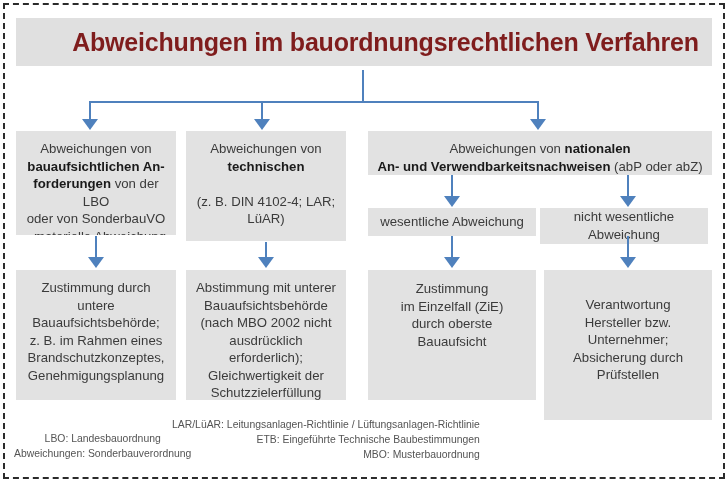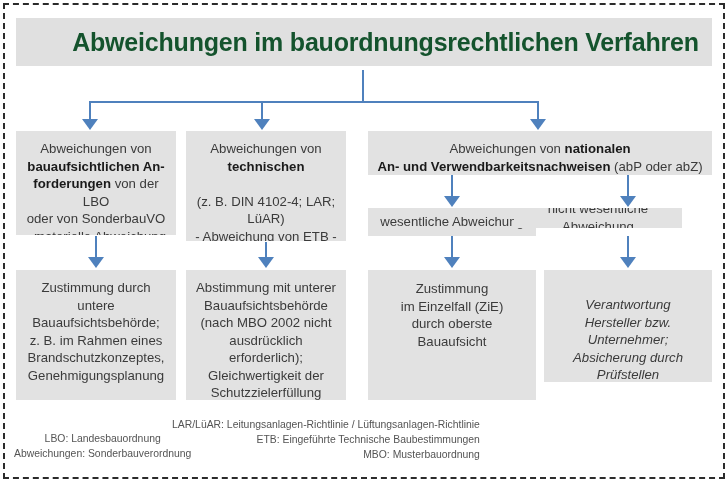--- a/index.html
+++ b/index.html
@@ -36,21 +36,21 @@
     height: 48px;
     background: #e0e0e0;
     display: flex;
     align-items: center;
     justify-content: center;
     box-sizing: border-box;
   }
   .title-bar .title-text {
     font-size: 25px;
     font-weight: bold;
-    color: #14532d;
+    color: #7f1d1d;
     letter-spacing: -0.2px;
     white-space: nowrap;
     margin-left: 43px;
   }
 
   .box {
     position: absolute;
     background: #e2e2e2;
     box-sizing: border-box;
     display: flex;
@@ -66,30 +66,30 @@
   .box .box-text { display: block; width: 100%; }
   .box b { color: #1a1a1a; }
 
   
   #box-bauaufsicht { left: 16px;  top: 131px; width: 160px; height: 104px; }
   #box-technisch   { left: 186px; top: 131px; width: 160px; height: 110px; }
   #box-national    { left: 368px; top: 131px; width: 344px; height: 44px;
                      align-items: center; padding-top: 16px; }
   #box-wesentlich      { left: 368px; top: 208px; width: 168px; height: 28px;
                          align-items: center; padding: 1px; }
-  #box-nicht-wesentlich{ left: 514px; top: 208px; width: 168px; height: 20px;
+  #box-nicht-wesentlich{ left: 540px; top: 208px; width: 168px; height: 36px;
                          align-items: center; padding: 3px; }
 
   
   #box-zustimmung-untere { left: 16px;  top: 270px; width: 160px; height: 130px; }
   #box-abstimmung        { left: 186px; top: 270px; width: 160px; height: 130px; }
   #box-ziE               { left: 368px; top: 270px; width: 168px; height: 130px;
                            padding-top: 10px; }
-  #box-verantwortung     { left: 544px; top: 270px; width: 168px; height: 112px;
-                           padding-top: 26px; font-style: italic; }
+  #box-verantwortung     { left: 544px; top: 270px; width: 168px; height: 150px;
+                           padding-top: 26px; }
 
   
   .conn {
     position: absolute;
     background: #4f81bd;
   }
   .arrow-head {
     position: absolute;
     width: 0;
     height: 0;
@@ -142,21 +142,20 @@
       <span>- materielle Abweichung -</span>
     </span>
   </div>
 
   <div class="box" id="box-technisch">
     <span class="box-text">
       <span>Abweichungen von</span><br>
       <b>technischen</b><br>
       <br>
       <span>(z. B. DIN 4102-4; LAR; LüAR)</span><br>
-      <span>- Abweichung von ETB -</span>
     </span>
   </div>
 
   <div class="box" id="box-national">
     <span class="box-text">
       <span>Abweichungen von </span><b>nationalen</b><br>
       <b>An- und Verwendbarkeitsnachweisen</b><span> (abP oder abZ)</span>
     </span>
   </div>
 

